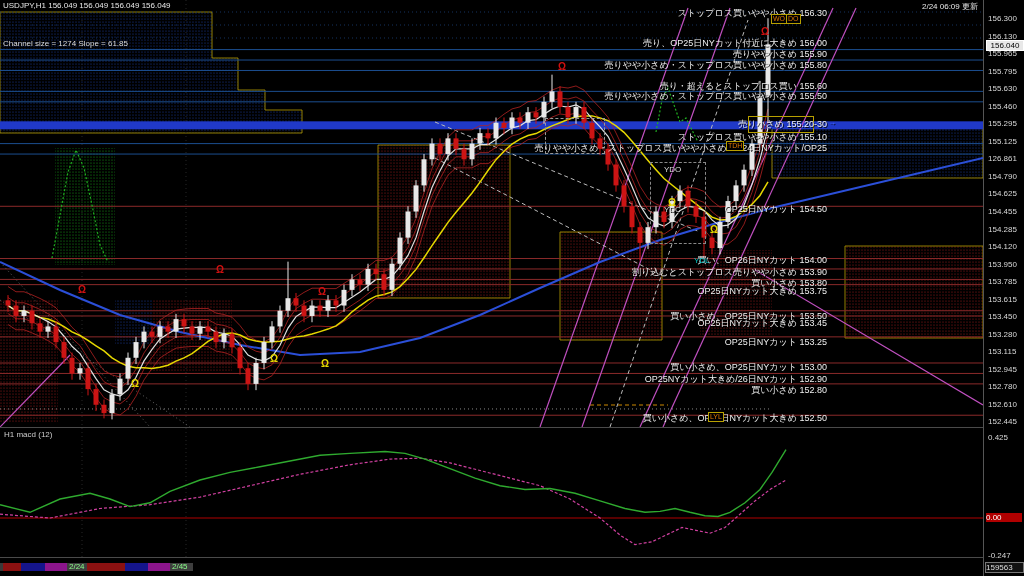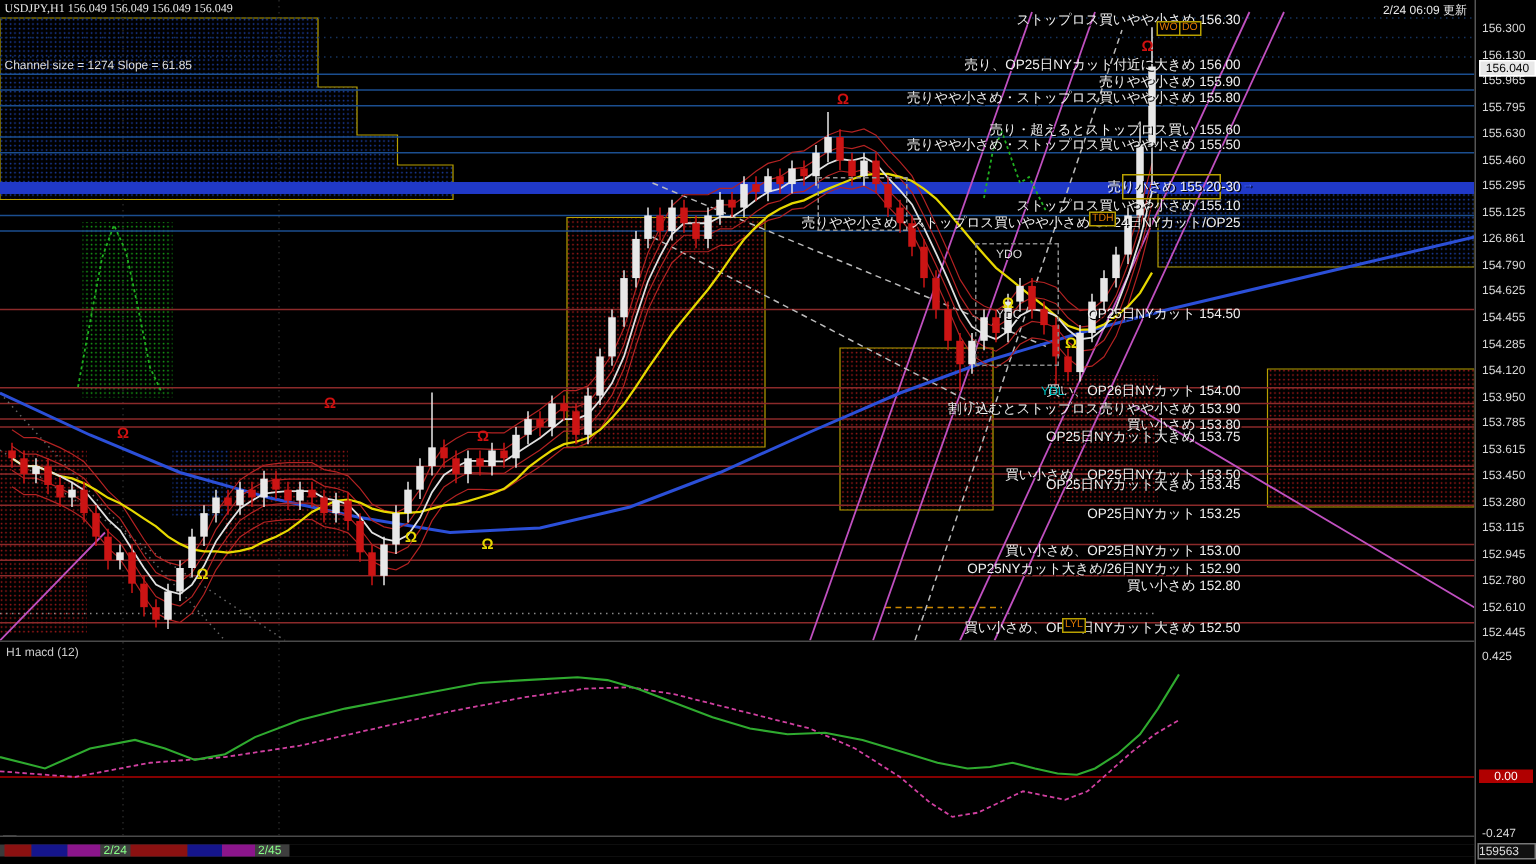--- a/index.html
+++ b/index.html
@@ -1,31 +1,31 @@
 <!DOCTYPE html>
 <html><head>
 <meta charset="utf-8">
 <style>
   html,body{margin:0;padding:0;background:#000;}
   #screen{position:relative;width:1024px;height:576px;background:#000;overflow:hidden;
           font-family:"Liberation Sans",sans-serif;color:#ddd;}
   svg{position:absolute;left:0;top:0;}
-  .hdr{position:absolute;left:3px;top:1px;font-size:8px;color:#e8e8e8;z-index:5;font-family:Liberation Serif, serif;}
+  .hdr{position:absolute;left:3px;top:1px;font-size:8px;color:#e8e8e8;z-index:5;}
   .upd{position:absolute;right:46px;top:1px;font-size:8px;color:#e8e8e8;z-index:5;}
   .wm{position:absolute;left:30px;top:38px;font-size:50px;color:#fff;letter-spacing:2px;z-index:2;}
   .chinfo{position:absolute;left:3px;top:39px;font-size:8px;color:#ddd;z-index:3;}
   .annot{position:absolute;right:197px;font-size:9px;line-height:10px;color:#f0f0f0;
          white-space:nowrap;text-shadow:1px 1px 0 #000;z-index:6;}
   .axis{position:absolute;left:983px;top:0;width:41px;height:576px;background:#000;
         border-left:1px solid #555;z-index:7;}
   .axlbl{position:absolute;left:4px;font-size:8px;color:#d8d8d8;white-space:nowrap;}
   .curp{position:absolute;left:2px;width:36px;font-size:8px;background:#e8e8e8;color:#000;
         text-align:center;border:1px solid #fff;z-index:8;}
   .zerop{position:absolute;left:2px;width:36px;font-size:8px;background:#b00000;color:#fff;
-        text-align:center;z-index:8;}
+        z-index:8;}
   .cntp{position:absolute;left:1px;width:37px;font-size:8px;background:#111;color:#ddd;
         border:1px solid #777;text-align:left;z-index:8;}
   .macdlbl{position:absolute;left:4px;top:430px;font-size:8px;color:#ccc;z-index:5;}
   .sep{position:absolute;left:0;width:983px;height:0;border-top:1px solid #4a4a4a;z-index:4;}
   .tl{position:absolute;left:0;top:558px;width:983px;height:18px;background:#000;z-index:5;}
   .tlbar{position:absolute;top:5px;height:8px;background:#3a3a3a;left:0;width:983px;}
   .tlseg{position:absolute;top:0;height:8px;}
   .tldate{position:absolute;top:4px;font-size:8px;color:#8f8;z-index:6;}
   .scrollline{position:absolute;left:0;top:560px;width:983px;border-top:1px solid #555;}
   .scrollnotch{position:absolute;left:2px;top:557px;width:9px;height:6px;background:#777;}

